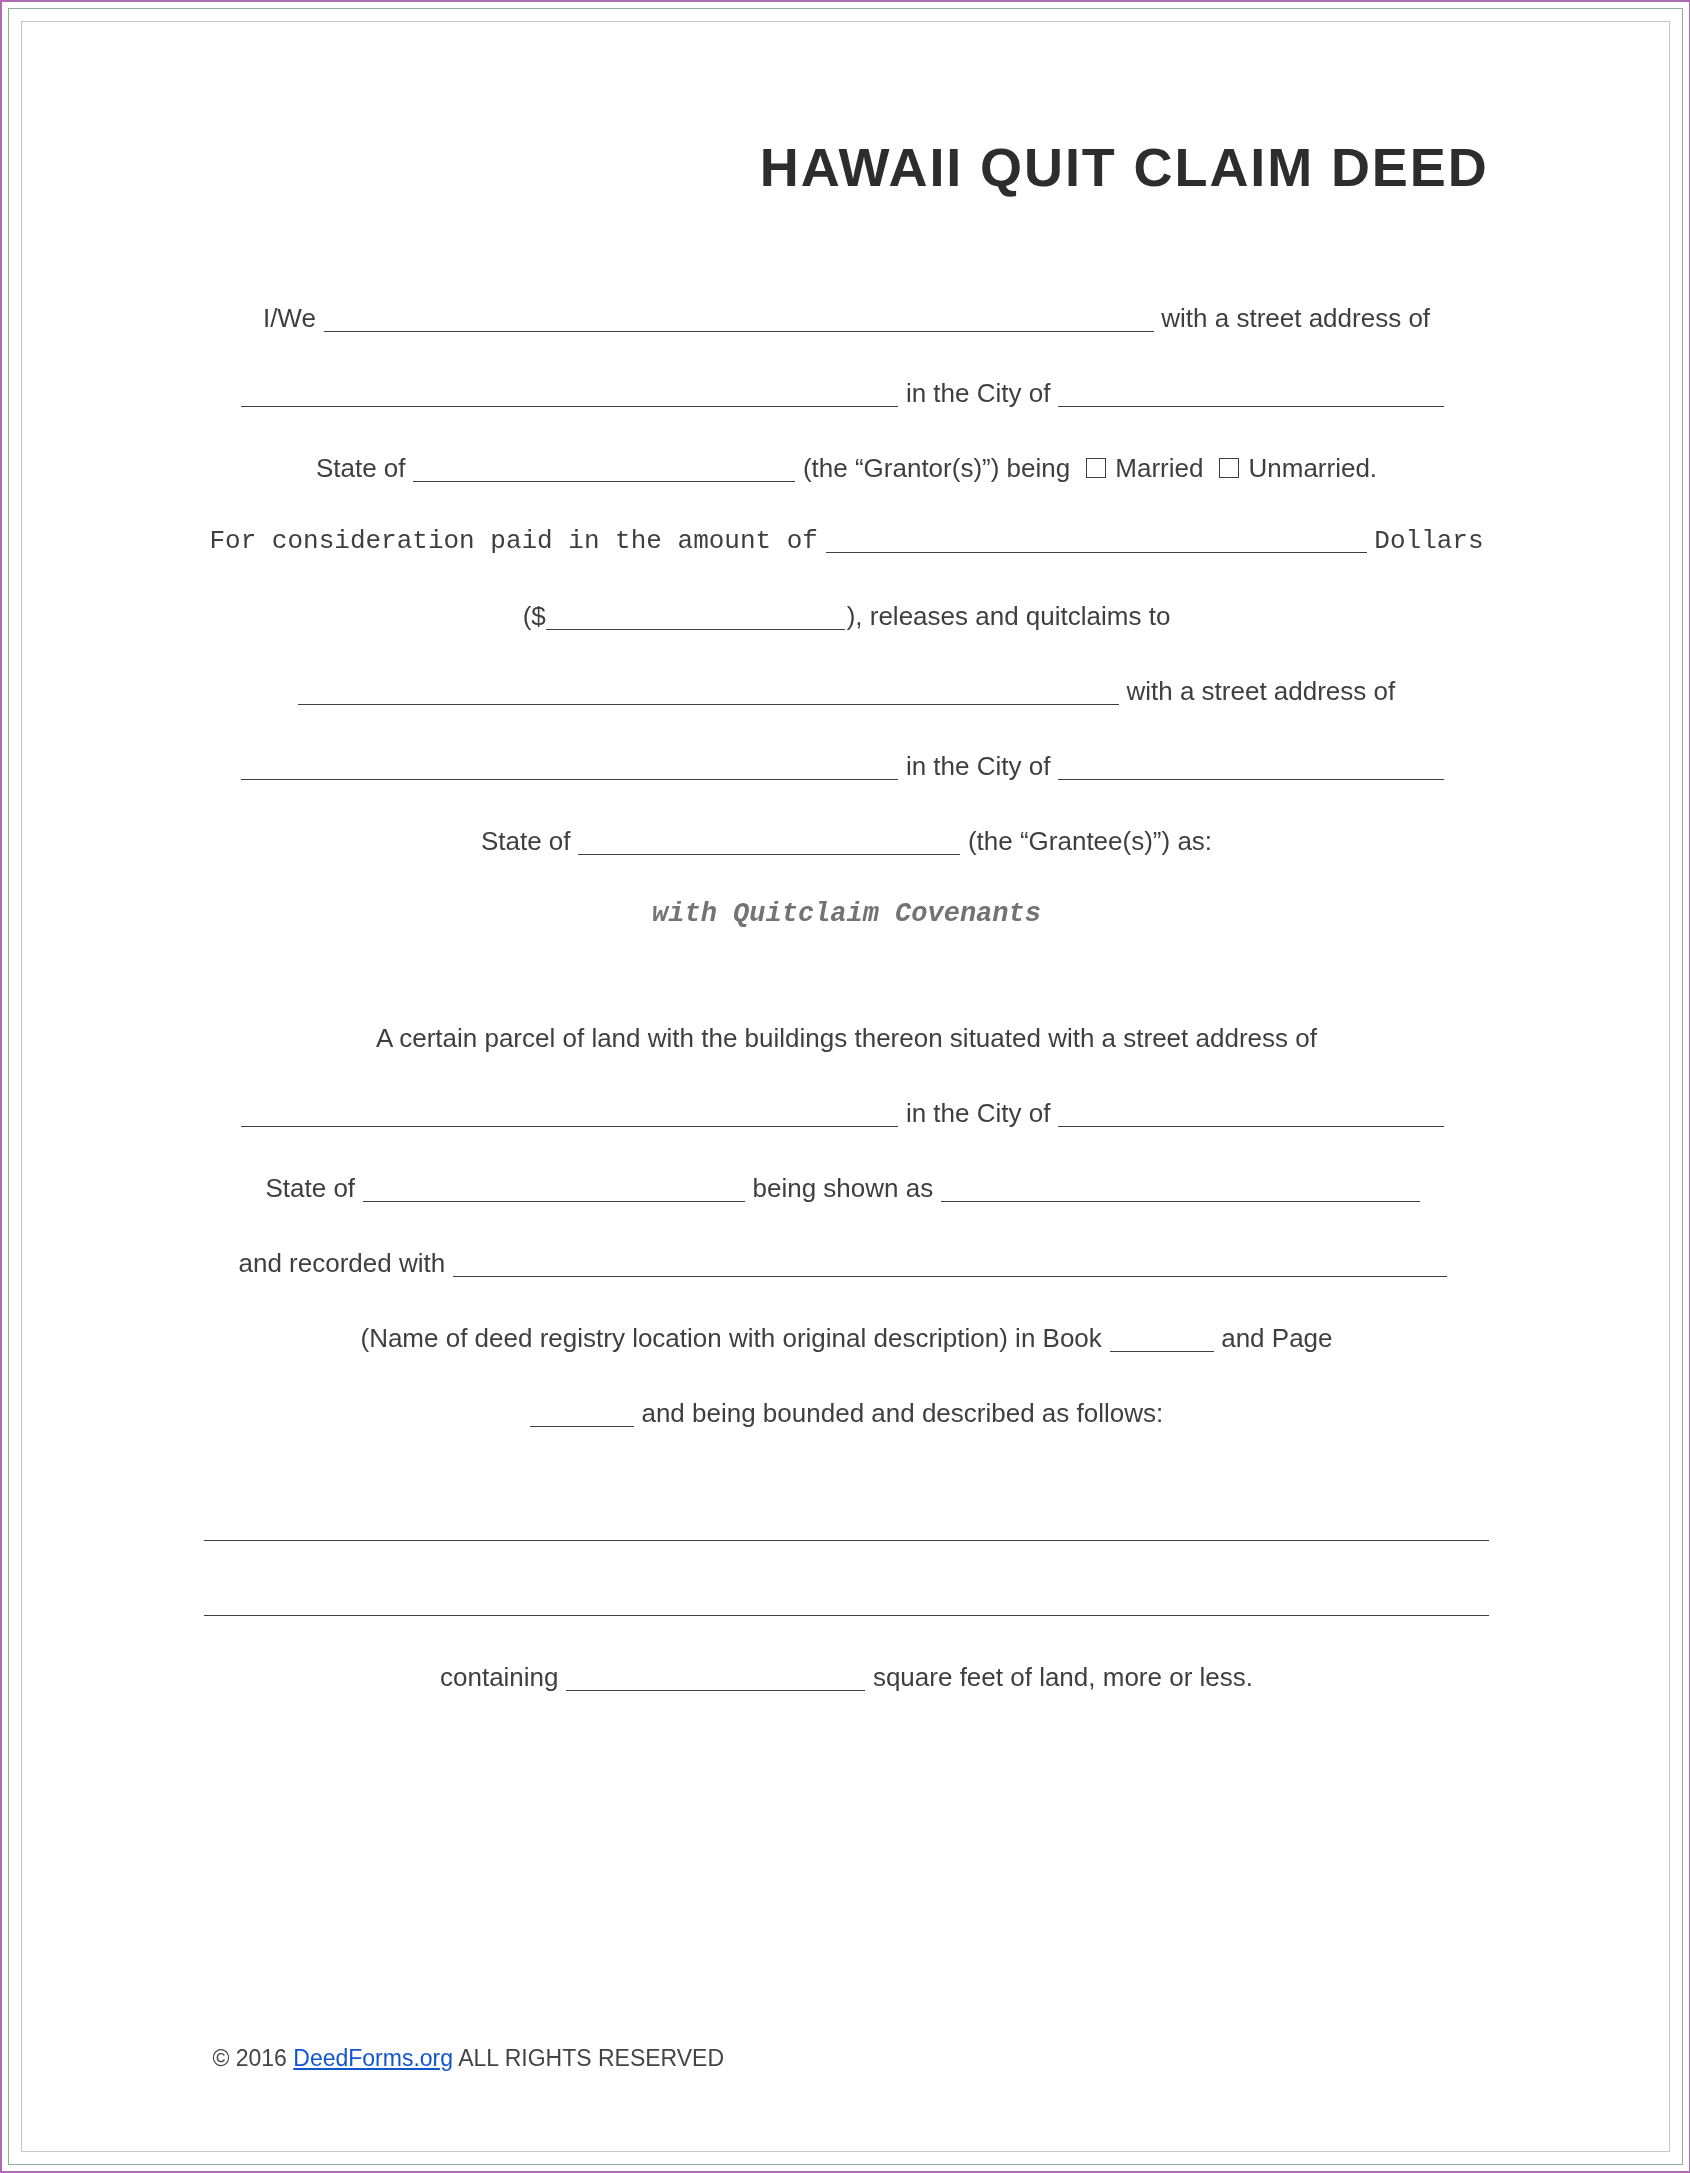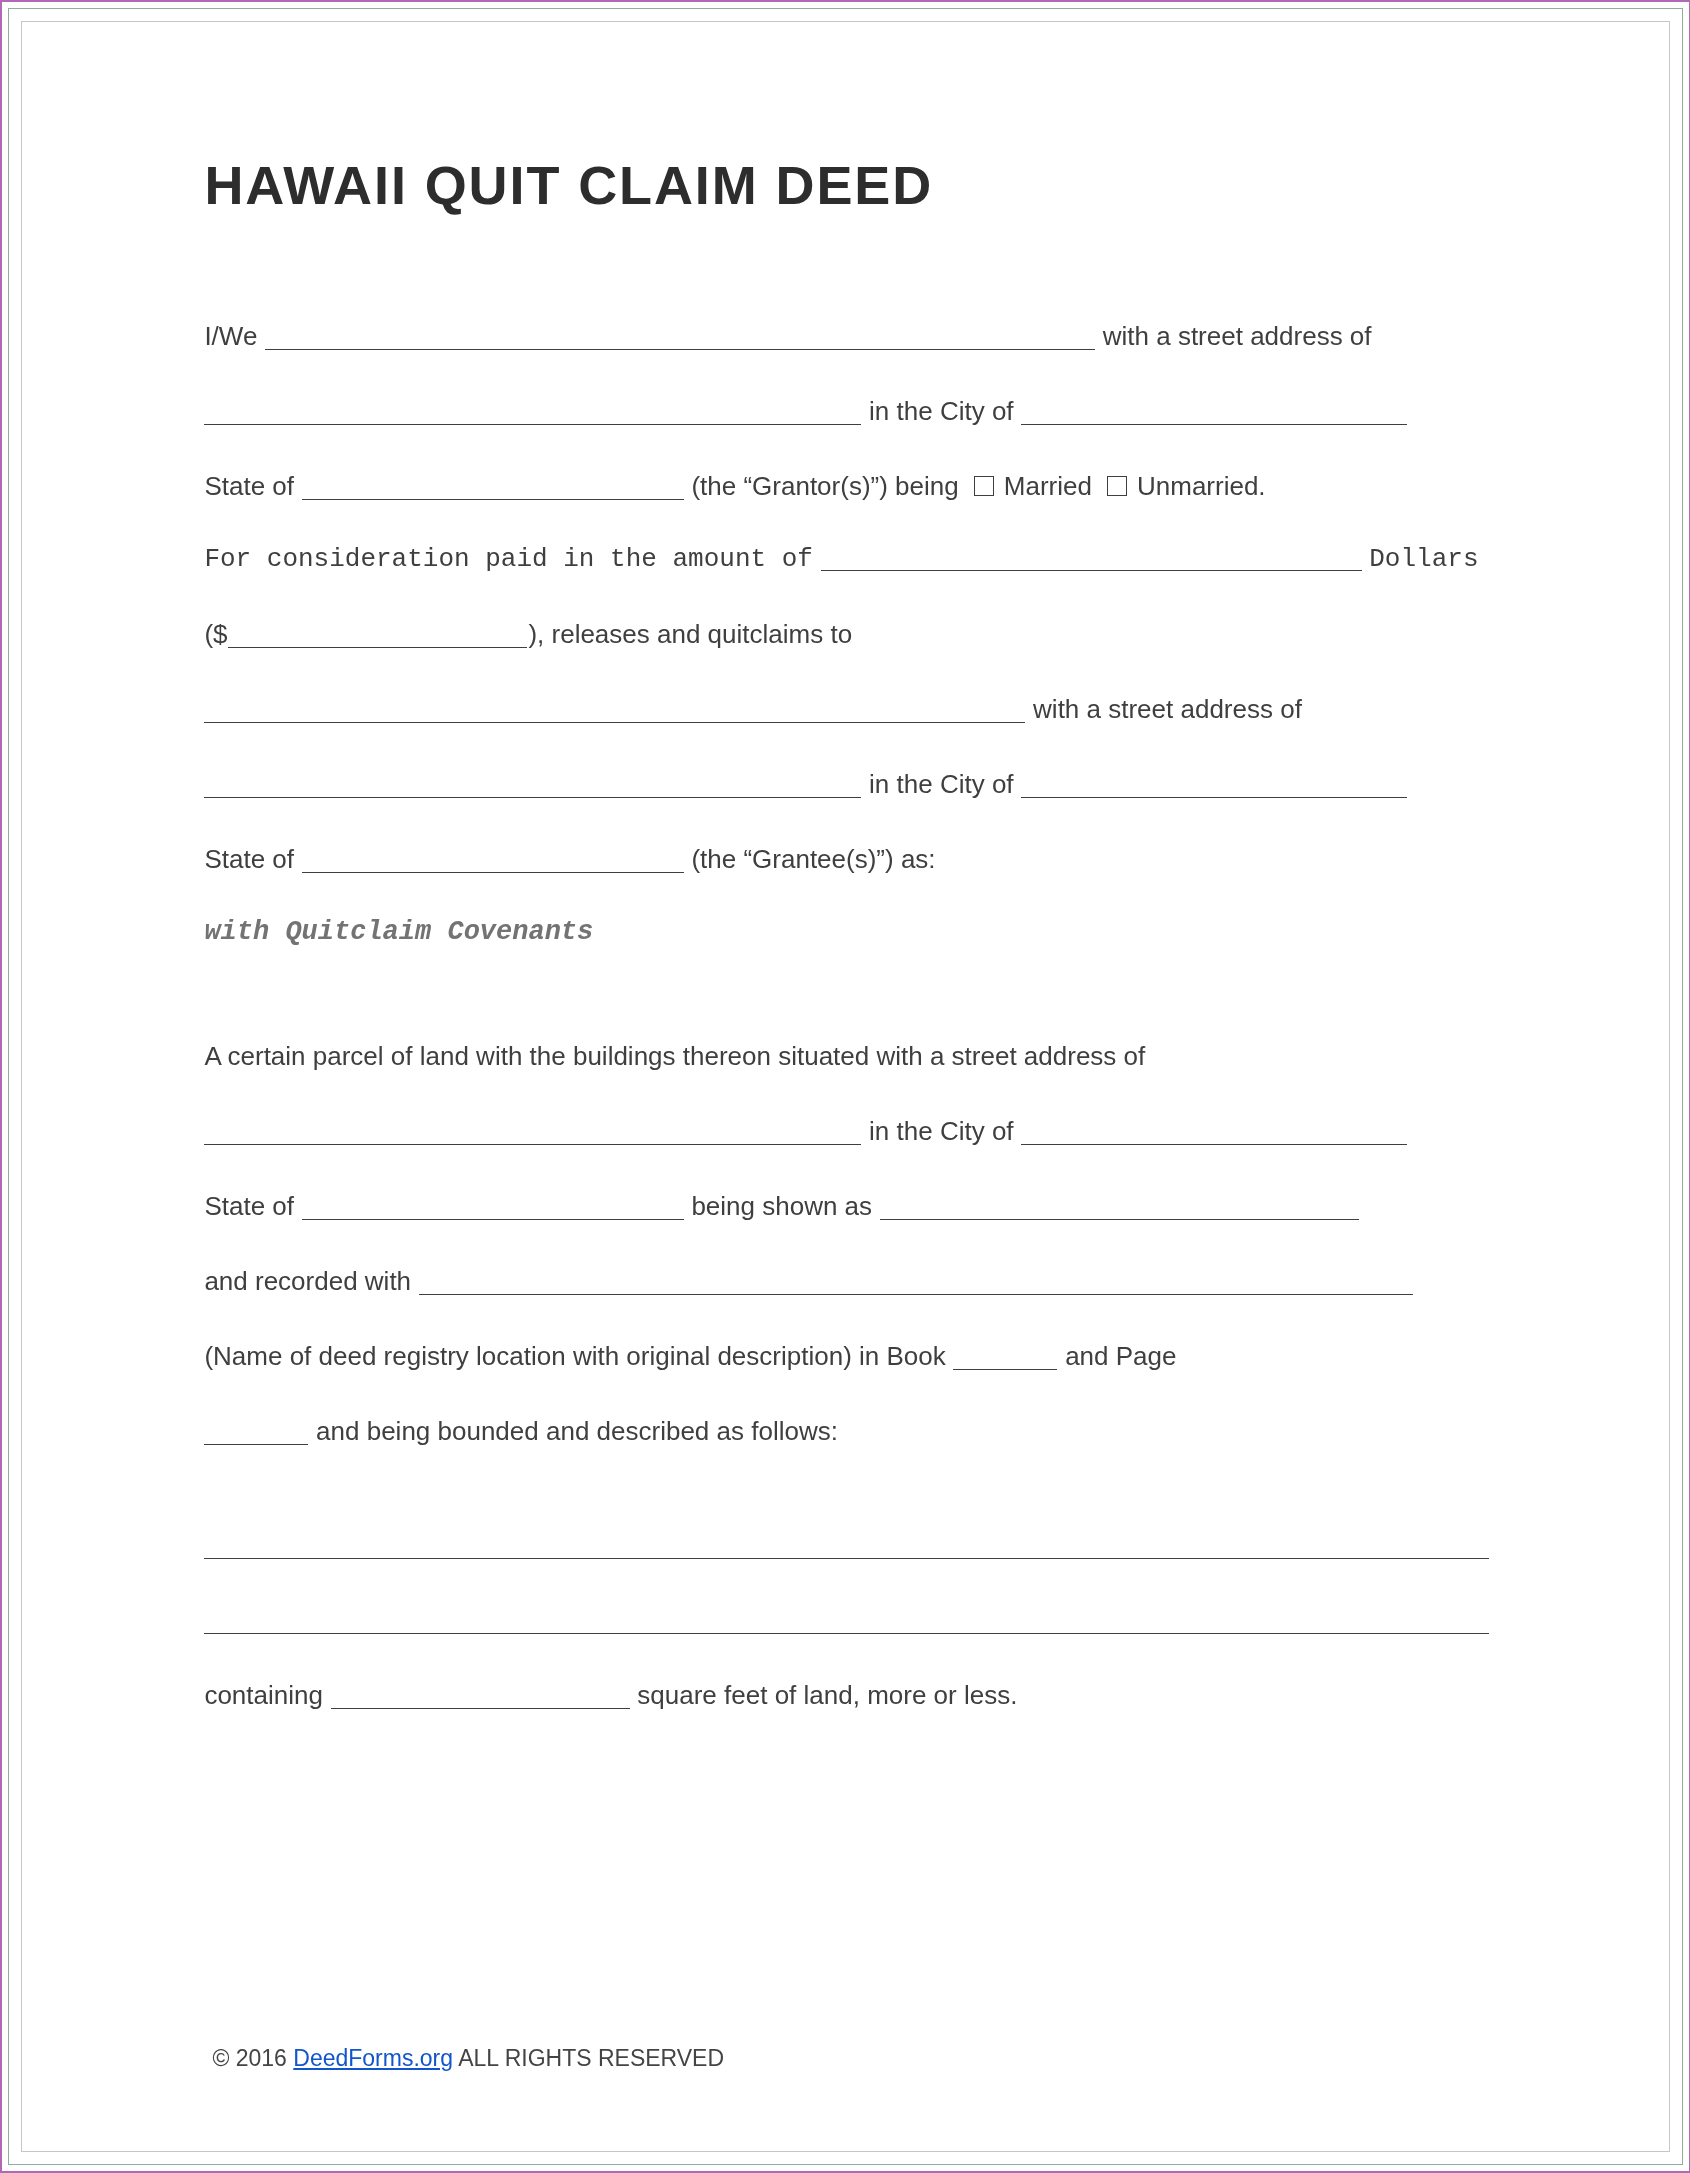--- a/index.html
+++ b/index.html
@@ -27,29 +27,29 @@
     background:#ffffff;
     color:#3f3f3f;
     font-size:26px;
     padding:114px 180px 0 182px;
     position:relative;
   }
   .title {
     font-size:54px;
     font-weight:bold;
     letter-spacing:1.9px;
-    text-align:left;
+    text-align:right;
     color:#2d2d2d;
     margin-bottom:104px;
-    margin-top:18px;
   }
   p.line {
     line-height:33px;
     margin-top:42px;
     white-space:nowrap;
+    text-align:center;
   }
   p.line:first-of-type { margin-top:0; }
   p.g1 { margin-top:40px;font-family:Liberation Mono, monospace; }
   p.g2 { margin-top:91px; }
   p.g3 { margin-top:81px; }
   .blank {
     display:inline-block;
     height:19.3px;
     border-bottom:1.9px solid #3f3f3f;
     vertical-align:-4.8px;

